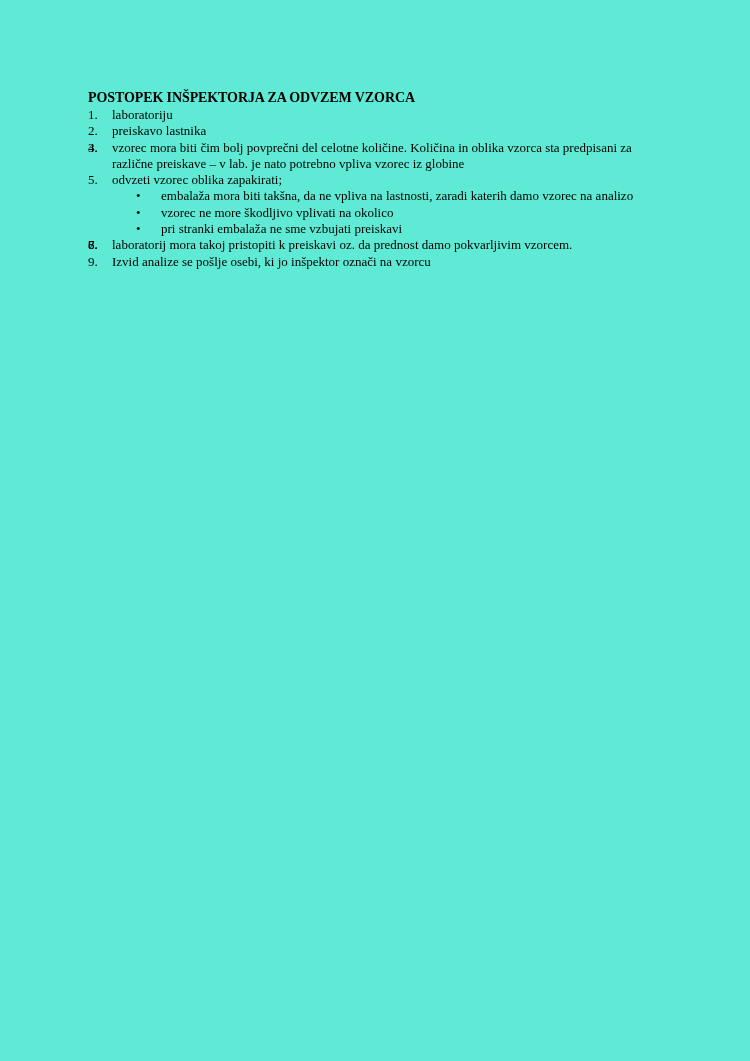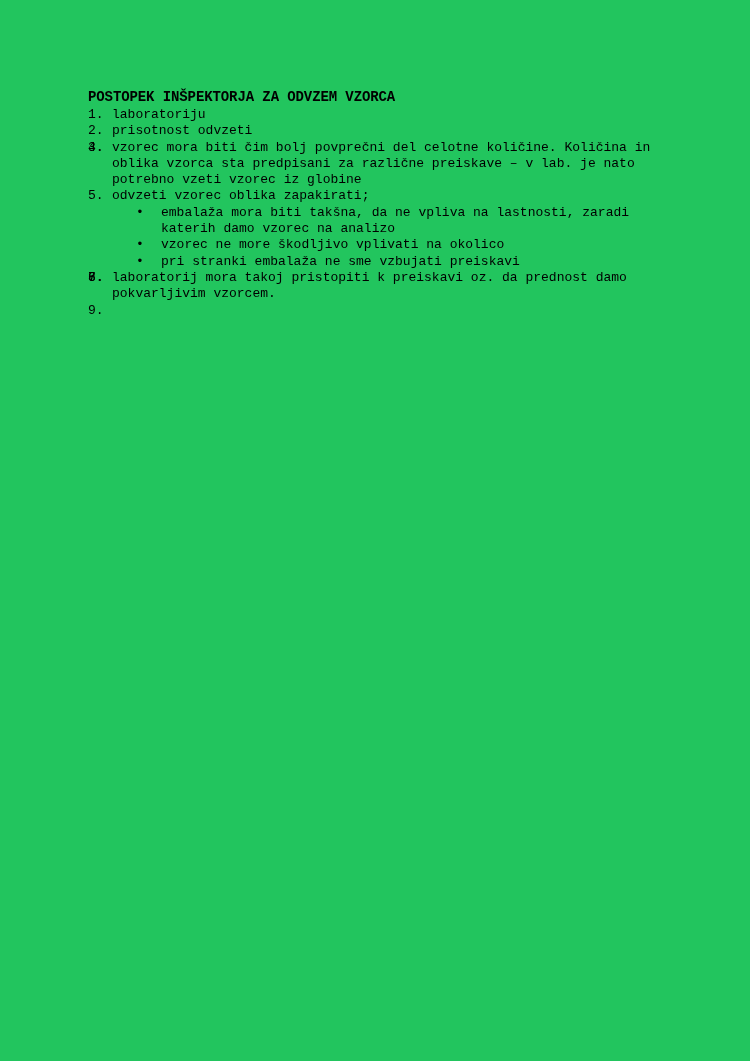--- a/index.html
+++ b/index.html
@@ -4,23 +4,23 @@
 <style>
   html, body {
     margin: 0;
     padding: 0;
     background: #ffffff;
   }
   .page {
     position: relative;
     width: 750px;
     height: 1061px;
-    background: #22c55e;
+    background: #5eead4;
     overflow: hidden;
-    font-family: Liberation Mono, monospace;
+    font-family: Liberation Serif, serif;
     color: #000000;
   }
   .content {
     position: absolute;
     top: 89px;
     left: 88px;
     width: 574px;
     font-size: 13px;
     line-height: 16.3px;
   }
@@ -60,30 +60,30 @@
 
     <h1 class="doc-title">POSTOPEK INŠPEKTORJA ZA ODVZEM VZORCA</h1>
 
     <div class="item">
       <span class="num">1.</span>
       <span class="txt">laboratoriju</span>
     </div>
 
     <div class="item">
       <span class="num">2.</span>
-      <span class="txt">prisotnost odvzeti</span>
+      <span class="txt">preiskavo lastnika</span>
     </div>
 
     <div class="item">
       <span class="num">3.</span>
     </div>
 
     <div class="item">
       <span class="num">4.</span>
-      <span class="txt">vzorec mora biti čim bolj povprečni del celotne količine. Količina in oblika vzorca sta predpisani za različne preiskave – v lab. je nato potrebno vzeti vzorec iz globine</span>
+      <span class="txt">vzorec mora biti čim bolj povprečni del celotne količine. Količina in oblika vzorca sta predpisani za različne preiskave – v lab. je nato potrebno vpliva vzorec iz globine</span>
     </div>
 
     <div class="item">
       <span class="num">5.</span>
       <span class="txt">odvzeti vzorec oblika zapakirati;</span>
     </div>
 
     <div class="bullet">
       <span class="dot">•</span>
       <span class="txt">embalaža mora biti takšna, da ne vpliva na lastnosti, zaradi katerih damo vzorec na analizo</span>
@@ -107,16 +107,17 @@
       <span class="num">7.</span>
     </div>
 
     <div class="item">
       <span class="num">8.</span>
       <span class="txt">laboratorij mora takoj pristopiti k preiskavi oz. da prednost damo pokvarljivim vzorcem.</span>
     </div>
 
     <div class="item">
       <span class="num">9.</span>
+      <span class="txt">Izvid analize se pošlje osebi, ki jo inšpektor označi na vzorcu</span>
     </div>
 
   </div>
 </div>
 
 </body></html>

